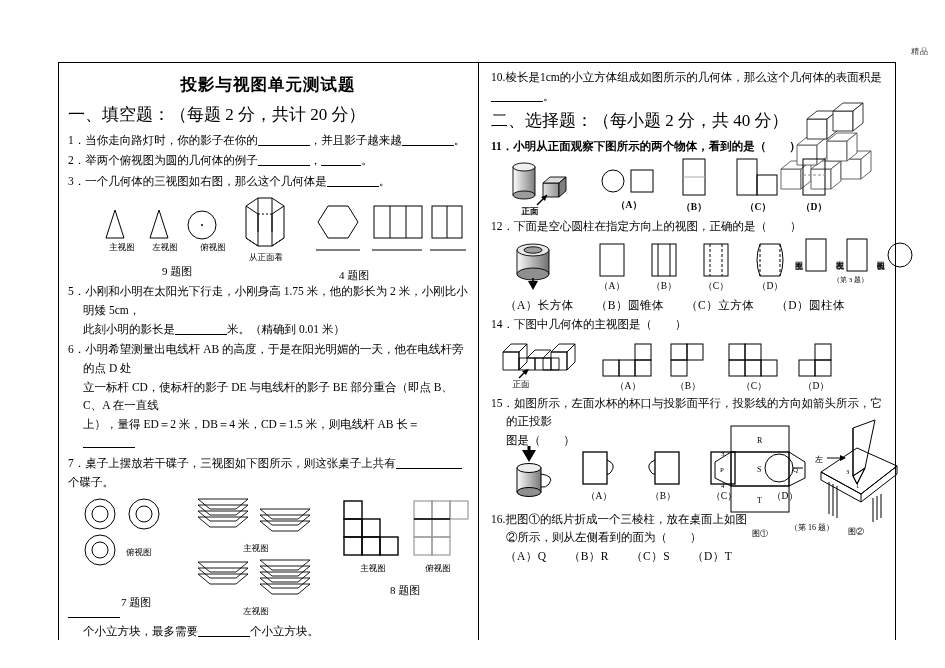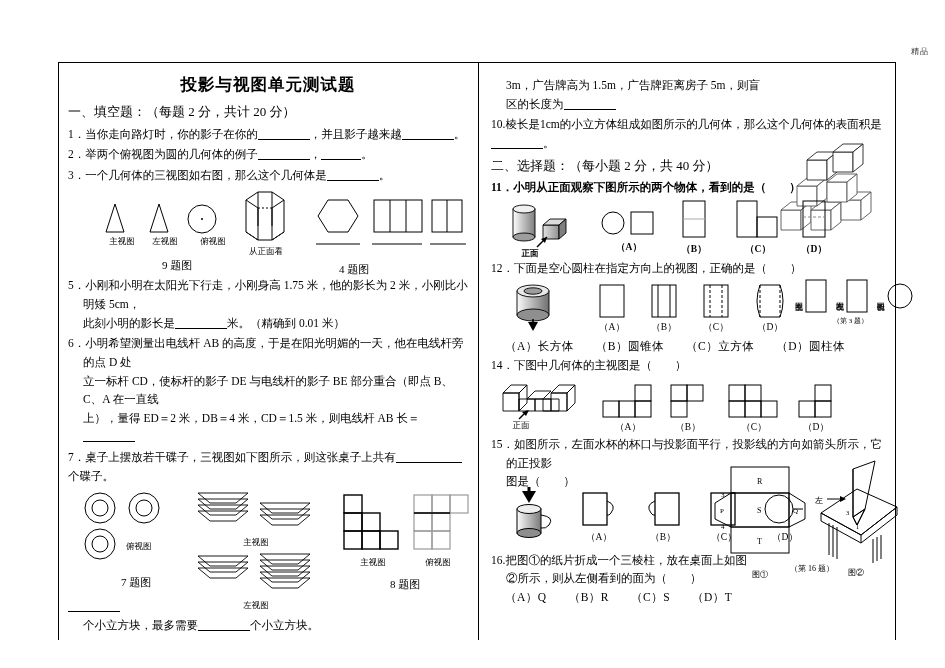--- a/index.html
+++ b/index.html
@@ -10,21 +10,21 @@
 
   .sheet{position:absolute;left:58px;top:62px;width:838px;height:578px;border-top:1.6px solid #000;border-left:1.6px solid #000;border-right:0;border-bottom:0;box-sizing:border-box;}
   .midline{position:absolute;left:478px;top:62px;width:0;height:578px;border-left:1.3px solid #000;}
   .rightline{position:absolute;left:895px;top:62px;width:0;height:578px;border-left:1.3px solid #000;}
 
   .col{position:absolute;top:62px;box-sizing:border-box;}
   .colL{left:58px;width:420px;padding:4px 10px 0 10px;}
   .colR{left:479px;width:416px;padding:4px 8px 0 12px;}
 
   .title{text-align:center;font-size:16.5px;font-weight:bold;letter-spacing:1px;margin:8px 0 6px 0;font-family:"Liberation Sans","DejaVu Sans",sans-serif;}
-  .sec{font-size:13px;margin:3px 0 3px 0;line-height:1.5;}
+  .sec{font-size:17px;margin:3px 0 3px 0;line-height:1.5;}
   .q{font-size:11.5px;line-height:1.62;margin:2px 0;position:relative;}
   .q .ind{display:block;padding-left:15px;text-indent:-15px;}
   .q .ind2{display:block;padding-left:15px;}
   .blank{display:inline-block;border-bottom:1px solid #000;min-width:52px;height:11px;vertical-align:-2px;}
   .blank.s{min-width:40px;}
   .blank.l{min-width:66px;}
   .opts{font-size:11.5px;margin:2px 0 2px 14px;letter-spacing:.5px;}
   .opts span{margin-right:22px;}
   .cap{font-size:11px;text-align:center;margin-top:2px;}
   .tiny{font-size:8px;text-align:center;}
@@ -141,21 +141,21 @@
       <div class="absfig" style="left:14px;top:4px;">
         <svg width="108" height="70">
           <circle cx="18" cy="17" r="15" fill="none" stroke="#000"></circle>
             <circle cx="18" cy="17" r="8" fill="none" stroke="#000"></circle>
           <circle cx="62" cy="17" r="15" fill="none" stroke="#000"></circle>
             <circle cx="62" cy="17" r="8" fill="none" stroke="#000"></circle>
           <circle cx="18" cy="53" r="15" fill="none" stroke="#000"></circle>
             <circle cx="18" cy="53" r="8" fill="none" stroke="#000"></circle>
         </svg>
         <div class="lbl" style="position:absolute;left:44px;top:50px;">俯视图</div>
-        <div class="cap" style="width:108px;margin-top:14px;">7 题图</div>
+        <div class="cap" style="width:108px;margin-top:28px;">7 题图</div>
       </div>
 
       <div class="absfig" style="left:128px;top:2px;">
         <svg width="120" height="48">
           <g stroke="#000" fill="none" stroke-width="0.9">
             <path d="M2,4 L52,4 L40,14 L14,14 Z"></path>
             <path d="M2,10 L52,10 L40,20 L14,20 Z"></path>
             <path d="M2,16 L52,16 L40,26 L14,26 Z"></path>
             <path d="M2,22 L52,22 L40,32 L14,32 Z"></path>
             <path d="M64,14 L114,14 L102,24 L76,24 Z"></path>
@@ -210,24 +210,20 @@
 
     <div class="q">
       <span class="ind"><span class="blank"></span></span>
       <span class="ind2"><span>个小立方块，最多需要</span><span class="blank"></span><span>个小立方块。</span></span>
     </div>
 
   </div>
 
   <div class="col colR">
 
-    <div class="q" style="margin-top:10px;">
-      <span class="ind2">3m，广告牌高为 1.5m，广告牌距离房子 5m，则盲</span>
-      <span class="ind2"><span>区的长度为</span><span class="blank"></span></span>
-    </div>
 
     <div class="q">
       <span>10.棱长是1cm的小立方体组成如图所示的几何体，那么这个几何体的表面积是</span><span class="blank"></span><span>。</span>
     </div>
 
     <div class="sec">二、选择题：（每小题 2 分，共 40 分）</div>
 
     <div class="q" style="position:relative;font-weight:bold;">
       <span>11．小明从正面观察下图所示的两个物体，看到的是（　　）</span>
 

